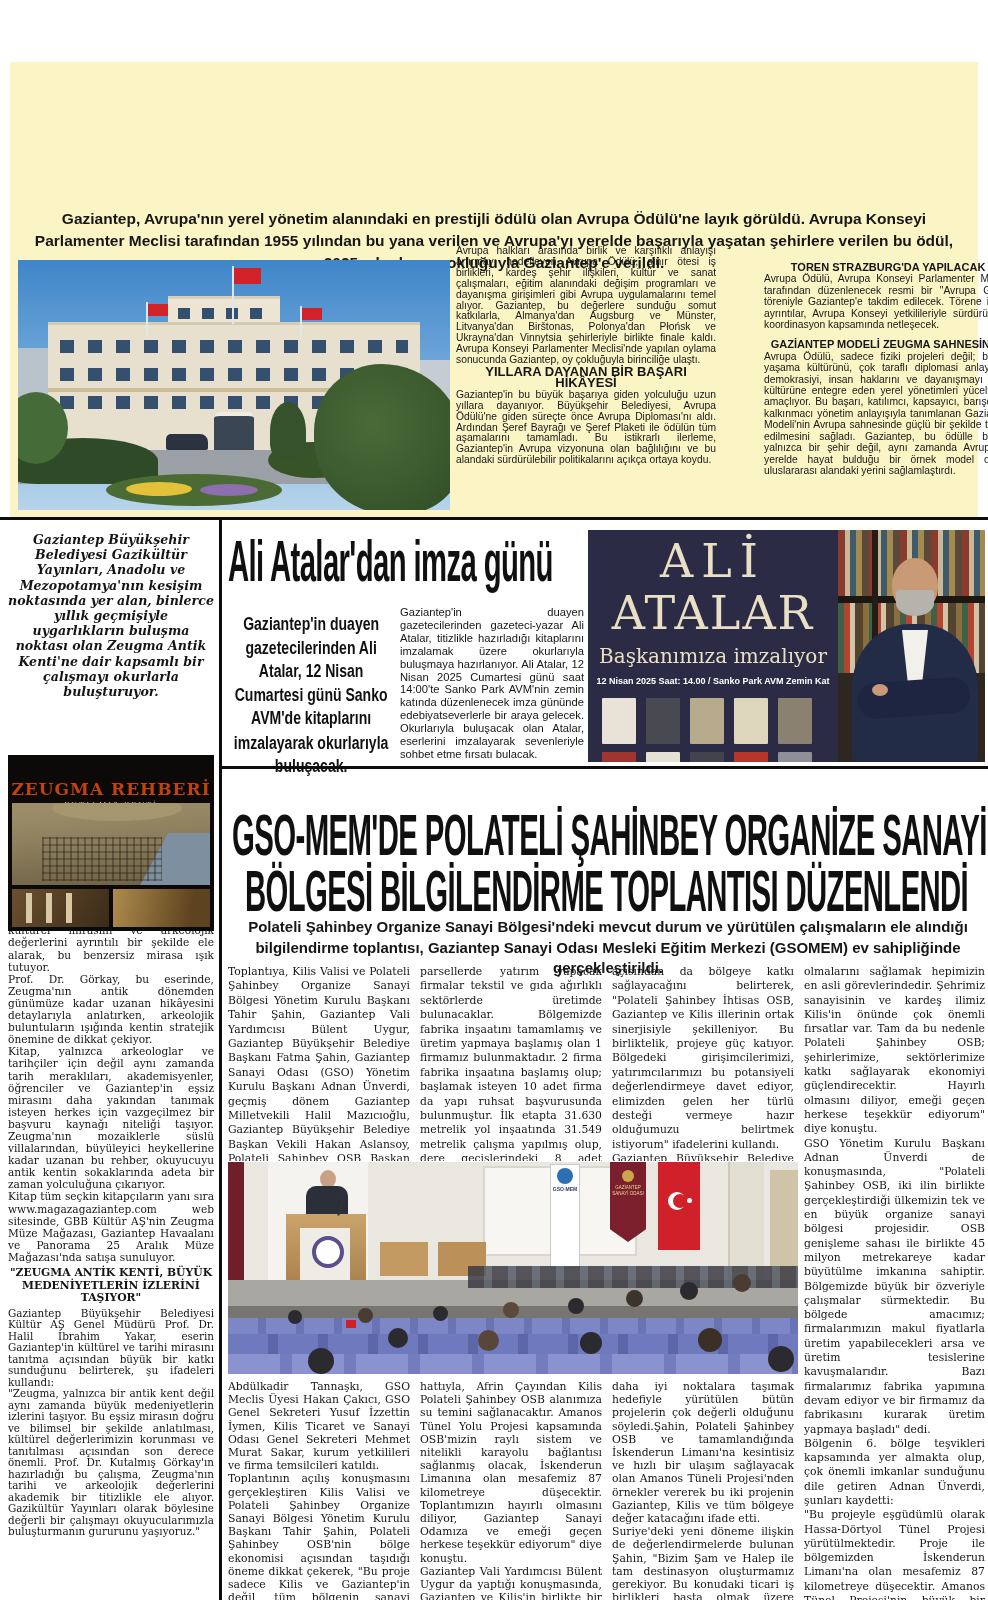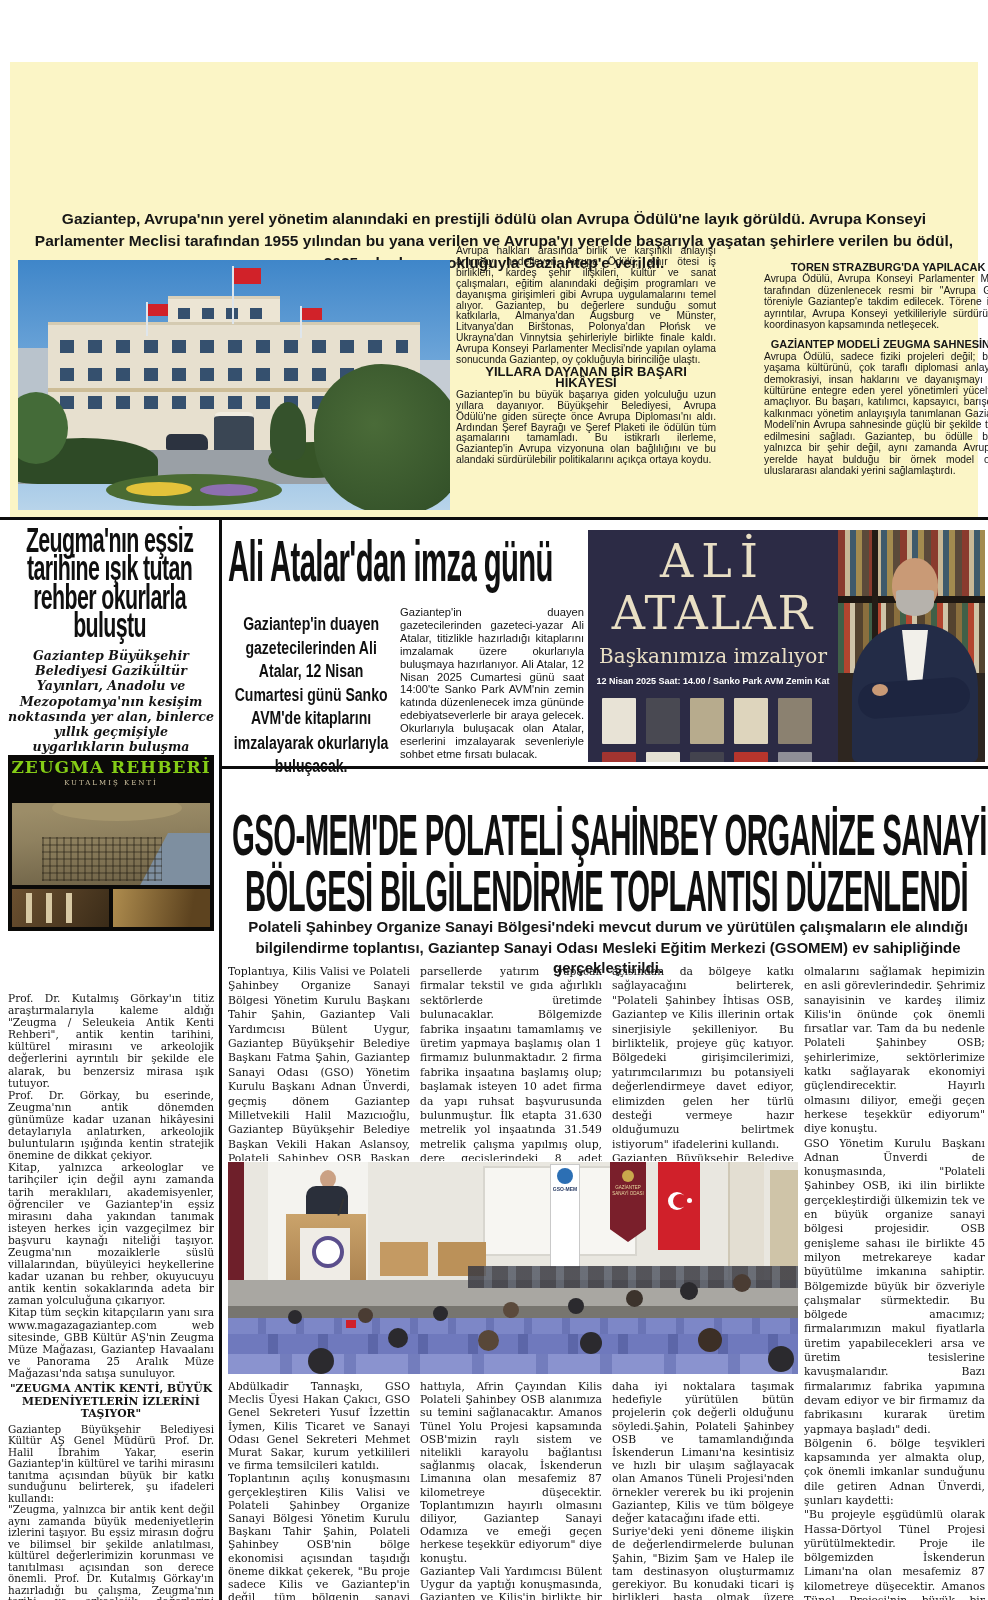--- a/index.html
+++ b/index.html
@@ -66,30 +66,24 @@
       <div class="b ctr" style="font-size:11px;margin-top:9px;">GAZİANTEP MODELİ ZEUGMA SAHNESİNDE</div>
       <div class="pre just">Avrupa Ödülü, sadece fiziki projeleri değil; birlikte yaşama kültürünü, çok taraflı diplomasi anlayışını, demokrasiyi, insan haklarını ve dayanışmayı şehir kültürüne entegre eden yerel yönetimleri yüceltmeyi amaçlıyor. Bu başarı, katılımcı, kapsayıcı, barışçıl ve kalkınmacı yönetim anlayışıyla tanımlanan Gaziantep Modeli'nin Avrupa sahnesinde güçlü bir şekilde temsil edilmesini sağladı. Gaziantep, bu ödülle birlikte yalnızca bir şehir değil, aynı zamanda Avrupa'nın yerelde hayat bulduğu bir örnek model olarak uluslararası alandaki yerini sağlamlaştırdı.</div>
     </div>
   </div>
 
   <div class="abs rule" style="left:0;top:517px;width:988px;height:3px;"></div>
   <div class="abs rule" style="left:219px;top:517px;width:3px;height:1083px;"></div>
   <div class="abs rule" style="left:222px;top:766px;width:766px;height:3px;"></div>
 
   <div class="abs" style="left:8px;top:526px;width:206px;height:1074px;overflow:hidden;">
-    <div style="height:116px;">
-      <span class="hl pre ctr" style="width:333px;font-size:35px;line-height:28.4px;transform:scale(0.61,1);white-space:pre;">Zeugma'nın eşsiz
-tarihine ışık tutan
-rehber okurlarla
-buluştu</span>
-    </div>
     <div class="ser pre ctr" style="font-style:italic;font-weight:bold;font-size:12.6px;line-height:15.2px;margin-top:6px;height:108px;">Gaziantep Büyükşehir Belediyesi Gazikültür Yayınları, Anadolu ve Mezopotamya'nın kesişim noktasında yer alan, binlerce yıllık geçmişiyle uygarlıkların buluşma noktası olan Zeugma Antik Kenti'ne dair kapsamlı bir çalışmayı okurlarla buluşturuyor.</div>
 
     <div class="abs" style="left:0;top:229px;width:206px;height:176px;background:#0b0a08;overflow:hidden;">
-      <div class="ser b ctr" style="color:#84cc16;font-size:17px;letter-spacing:1px;margin-top:2px;">ZEUGMA REHBERİ</div>
+      <div class="ser b ctr" style="color:#c2410c;font-size:17px;letter-spacing:1px;margin-top:24px;">ZEUGMA REHBERİ</div>
       <div class="ser ctr" style="color:#cfc3a0;font-size:7px;letter-spacing:2px;margin-top:2px;">KUTALMIŞ KENTİ</div>
       <div class="abs" style="left:4px;top:48px;width:198px;height:82px;background:linear-gradient(175deg,#9c8d68 10%,#8f815f 40%,#6b5f44);overflow:hidden;">
         <div class="abs" style="left:140px;top:30px;width:70px;height:60px;background:#7e8fa0;transform:skewX(-28deg);"></div>
         <div class="abs" style="left:30px;top:34px;width:120px;height:44px;background:repeating-linear-gradient(90deg,rgba(30,25,15,.35) 0 2px,transparent 2px 7px),repeating-linear-gradient(0deg,rgba(30,25,15,.3) 0 2px,transparent 2px 7px);"></div>
         <div class="abs" style="left:40px;top:-8px;width:130px;height:26px;background:#a6966d;border-radius:50%;"></div>
       </div>
       <div class="abs" style="left:4px;top:134px;width:97px;height:38px;background:linear-gradient(120deg,#6b5030,#3a2b18);">
         <div class="abs" style="left:14px;top:4px;width:60px;height:30px;background:repeating-linear-gradient(90deg,#d8c9a4 0 6px,transparent 6px 20px);"></div>
       </div>
       <div class="abs" style="left:105px;top:134px;width:97px;height:38px;background:linear-gradient(100deg,#ae8c4e,#5d431f 80%);"></div>

